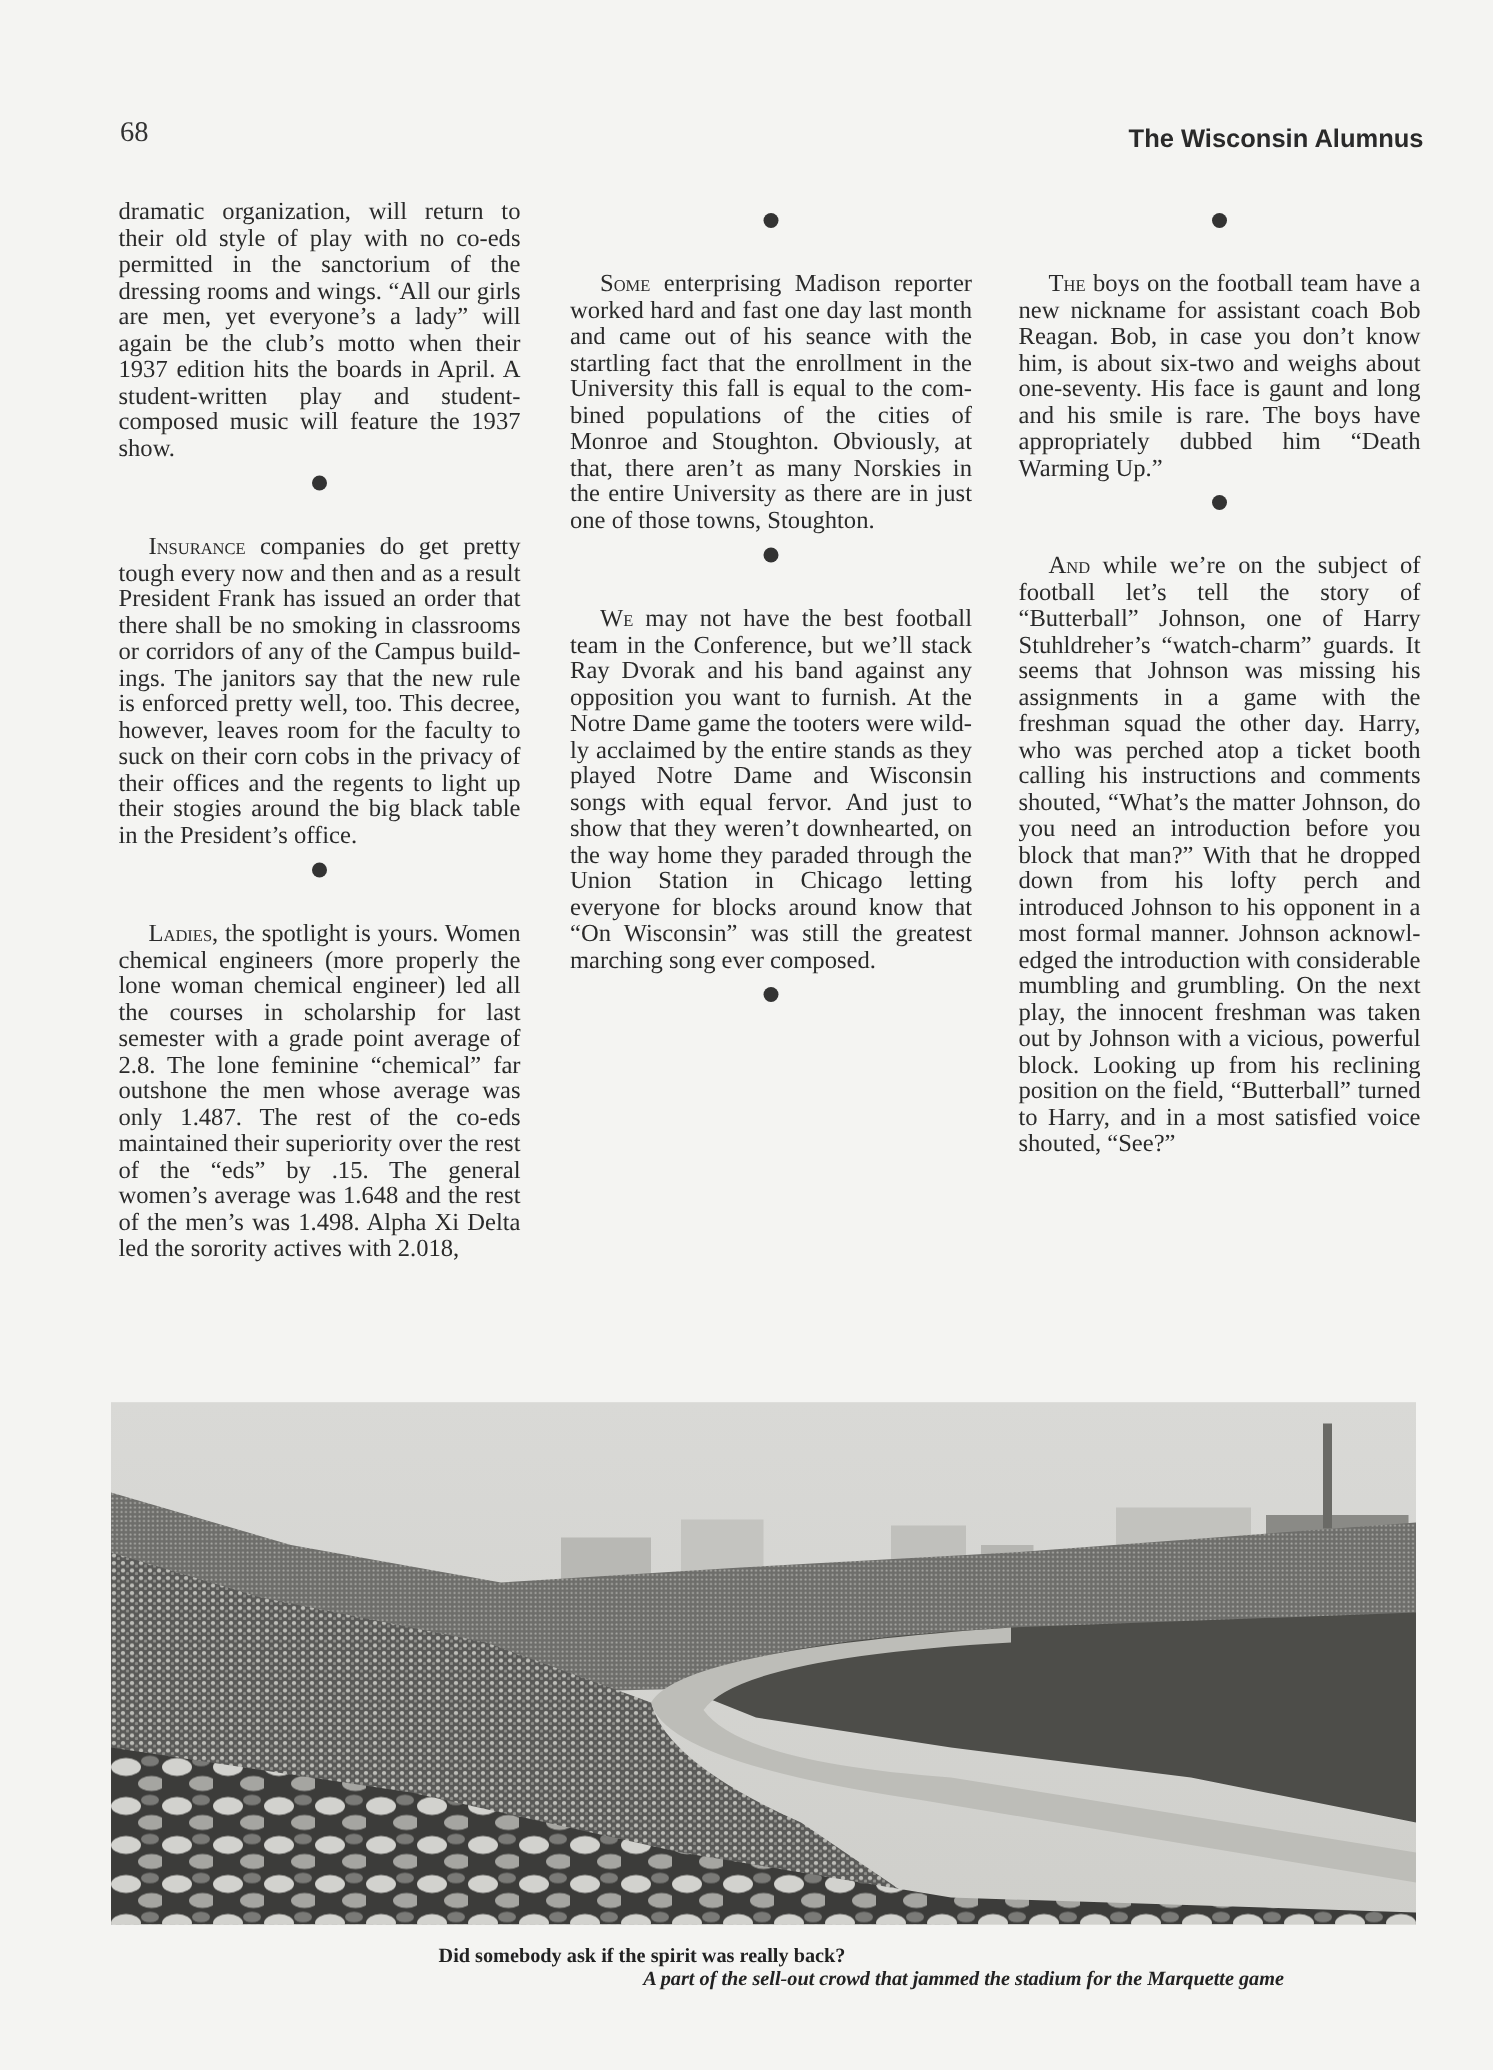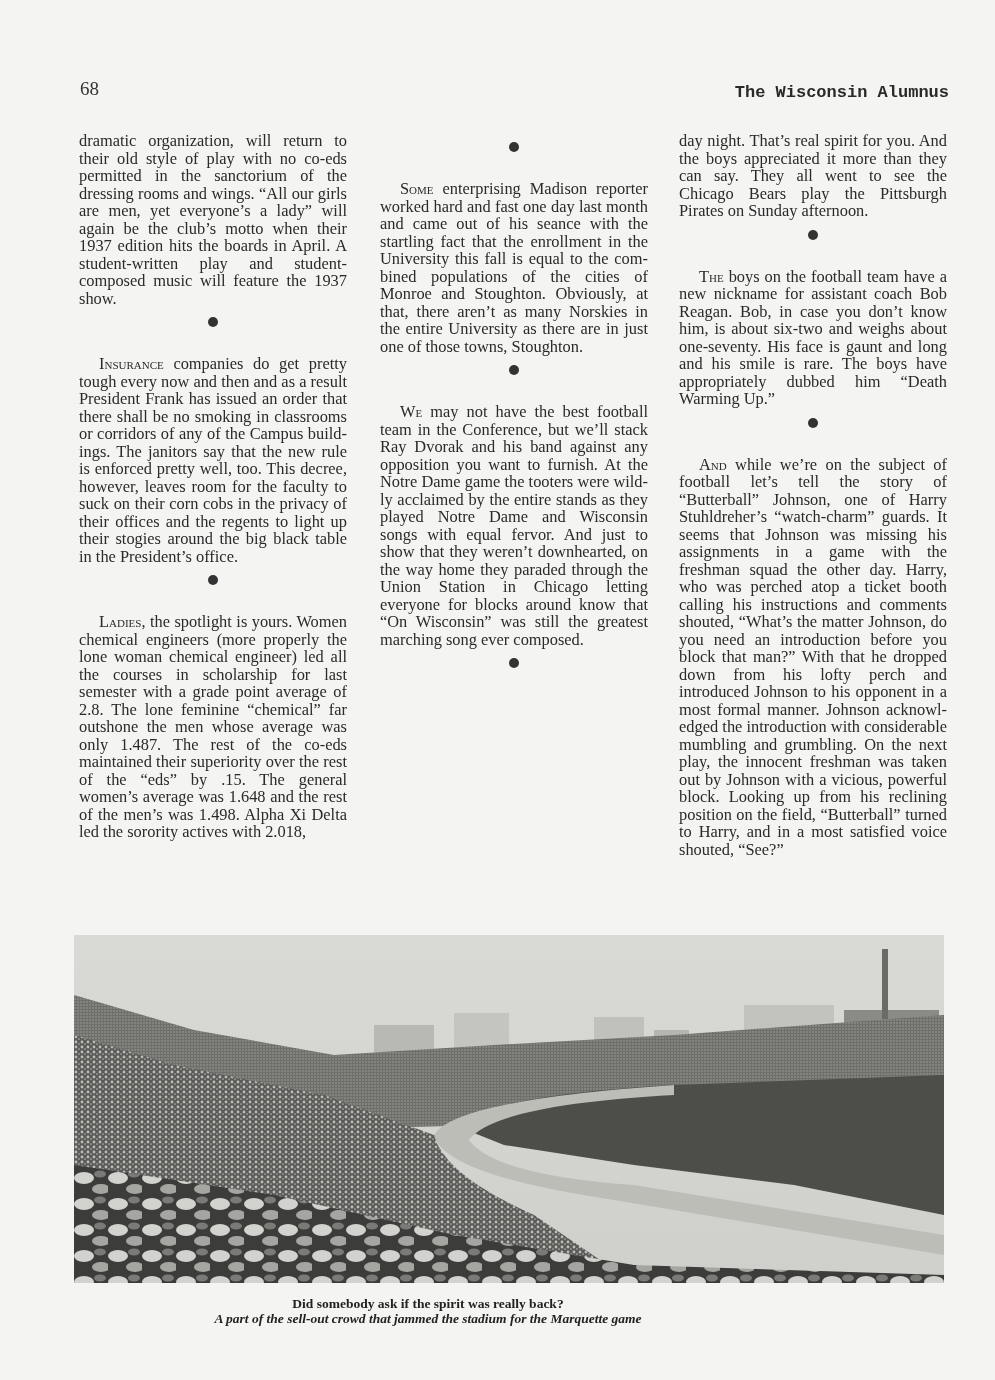--- a/index.html
+++ b/index.html
@@ -8,21 +8,21 @@
     background: #f4f4f2;
     color: #222;
     font-family: "DejaVu Serif", "Liberation Serif", serif;
   }
   .page-number {
     position: absolute; left: 80px; top: 78px;
     font-family: "Liberation Serif", serif; font-size: 19px; color: #333;
   }
   .running-head {
     position: absolute; right: 46px; top: 83px;
-    font-family: Liberation Mono, monospace; font-size: 17px; font-weight: bold; color: #2a2a2a;
+    font-family: Liberation Sans, sans-serif; font-size: 17px; font-weight: bold; color: #2a2a2a;
   }
   .col {
     position: absolute; top: 132px; width: 268px;
     font-family: "Liberation Serif", serif;
     font-size: 16.4px; line-height: 17.5px;
     text-align: justify; color: #2a2a2a;
     hyphens: manual;
   }
   .col-1 { left: 79px; }
   .col-2 { left: 380px; }
@@ -36,21 +36,21 @@
   }
   .photo {
     position: absolute; left: 74px; top: 935px; width: 870px; height: 348px;
     overflow: hidden; background: #c9c9c5;
   }
   .caption {
     position: absolute; left: 0; width: 856px; text-align: center;
     font-family: "Liberation Serif", serif; color: #222;
   }
   .caption-1 { top: 1296px; font-size: 13.5px; font-weight: bold; }
-  .caption-2 { top: 1311px; font-size: 13.5px; font-weight: bold; font-style: italic; }
+  .caption-2 { top: 1311px; font-size: 13.5px; font-weight: bold; font-style: italic; text-align: right; }
 </style>
 </head>
 <body>
 
 <div class="page-number">68</div>
 <div class="running-head">The Wisconsin Alumnus</div>
 
 <div class="col col-1">
     <p><span>dramatic organization, will return to their old style of play with no co-eds permitted in the sanctorium of the dressing rooms and wings. “All our girls are men, yet every­one’s a lady” will again be the club’s motto when their 1937 edi­tion hits the boards in April.  A student-written play and student-composed music will feature the 1937 show.</span></p>
     <div class="bullet"></div>
@@ -59,21 +59,20 @@
     <p class="indent"><span class="sc">Ladies</span><span>, the spotlight is yours. Women chemical engineers (more properly the lone woman chemi­cal engineer) led all the courses in scholarship for last semester with a grade point average of 2.8. The lone feminine “chemical” far out­shone the men whose average was only 1.487.  The rest of the co-eds maintained their superiority over the rest of the “eds” by .15. The general women’s average was 1.648 and the rest of the men’s was 1.498.  Alpha Xi Delta led the sorority actives with 2.018,</span></p>
   </div>
 <div class="col col-2">
     <div class="bullet"></div>
     <p class="indent"><span class="sc">Some</span><span> enterprising Madison re­porter worked hard and fast one day last month and came out of his seance with the startling fact that the enrollment in the Univer­sity this fall is equal to the com­bined populations of the cities of Monroe and Stoughton. Obvious­ly, at that, there aren’t as many Norskies in the entire University as there are in just one of those towns, Stoughton.</span></p>
     <div class="bullet"></div>
     <p class="indent"><span class="sc">We</span><span> may not have the best foot­ball team in the Conference, but we’ll stack Ray Dvorak and his band against any opposition you want to furnish.  At the Notre Dame game the tooters were wild­ly acclaimed by the entire stands as they played Notre Dame and Wisconsin songs with equal fervor. And just to show that they weren’t downhearted, on the way home they paraded through the Union Station in Chicago letting everyone for blocks around know that “On Wisconsin” was still the greatest marching song ever com­posed.</span></p>
     <div class="bullet"></div>
   </div>
 <div class="col col-3">
-    <p><span>day night.  That’s real spirit for you. And the boys appreciated it more than they can say.  They all went to see the Chicago Bears play the Pittsburgh Pirates on Sunday afternoon.</span></p>
     <div class="bullet"></div>
     <p class="indent"><span class="sc">The</span><span> boys on the football team have a new nickname for assistant coach Bob Reagan.  Bob, in case you don’t know him, is about six-two and weighs about one-seven­ty.  His face is gaunt and long and his smile is rare.  The boys have appropriately dubbed him “Death Warming Up.”</span></p>
     <div class="bullet"></div>
     <p class="indent"><span class="sc">And</span><span> while we’re on the sub­ject of football let’s tell the story of “Butterball” Johnson, one of Harry Stuhldreher’s “watch-charm” guards.  It seems that Johnson was missing his assign­ments in a game with the freshman squad the other day. Harry, who was perched atop a ticket booth calling his instructions and com­ments shouted, “What’s the matter Johnson, do you need an introduc­tion before you block that man?” With that he dropped down from his lofty perch and introduced Johnson to his opponent in a most formal manner. Johnson acknowl­edged the introduction with con­siderable mumbling and grum­bling.  On the next play, the in­nocent freshman was taken out by Johnson with a vicious, powerful block.  Looking up from his re­clining position on the field, “But­terball” turned to Harry, and in a most satisfied voice shouted, “See?”</span></p>
   </div>
 
 <div class="photo">
   <svg width="870" height="348" viewBox="0 0 870 348">
     <defs>
       <linearGradient id="sky" x1="0" y1="0" x2="0" y2="1">

